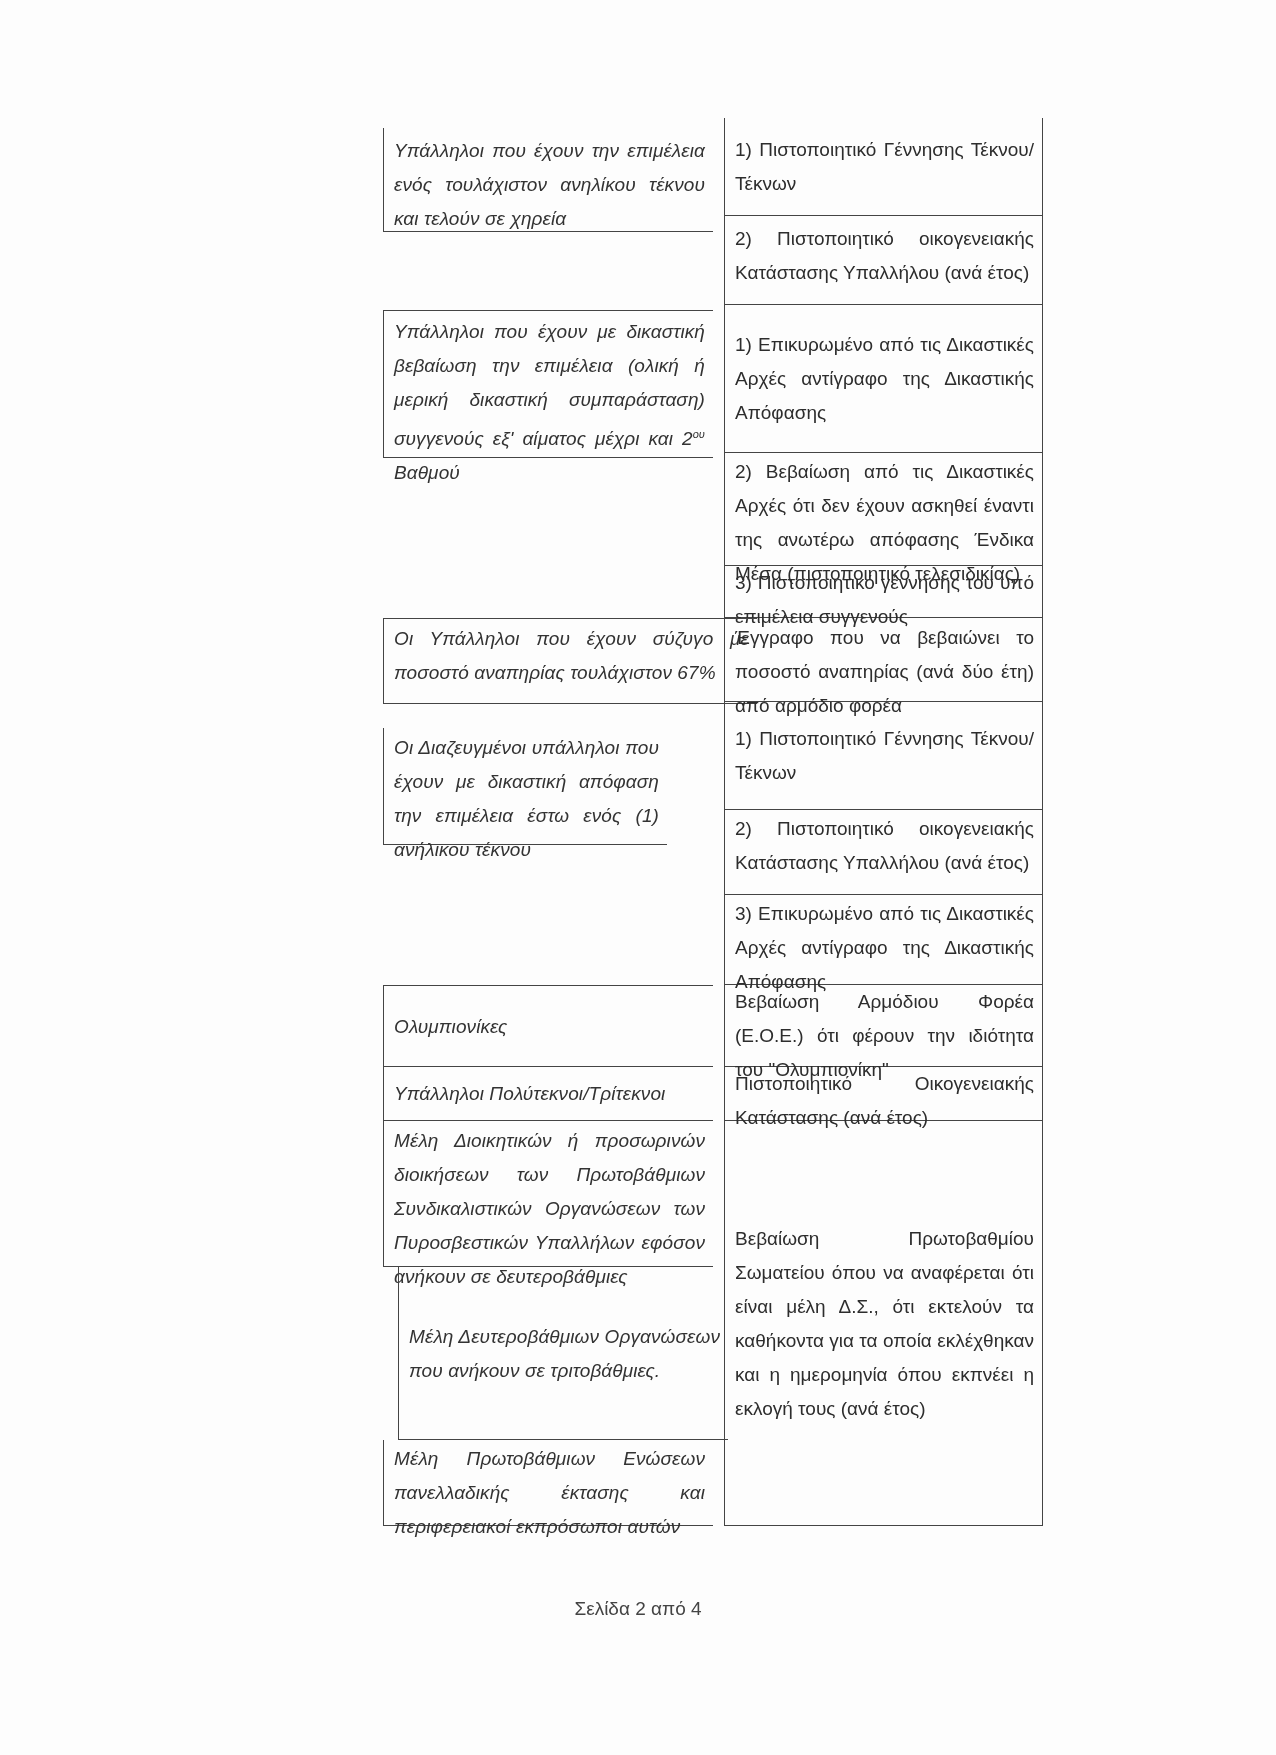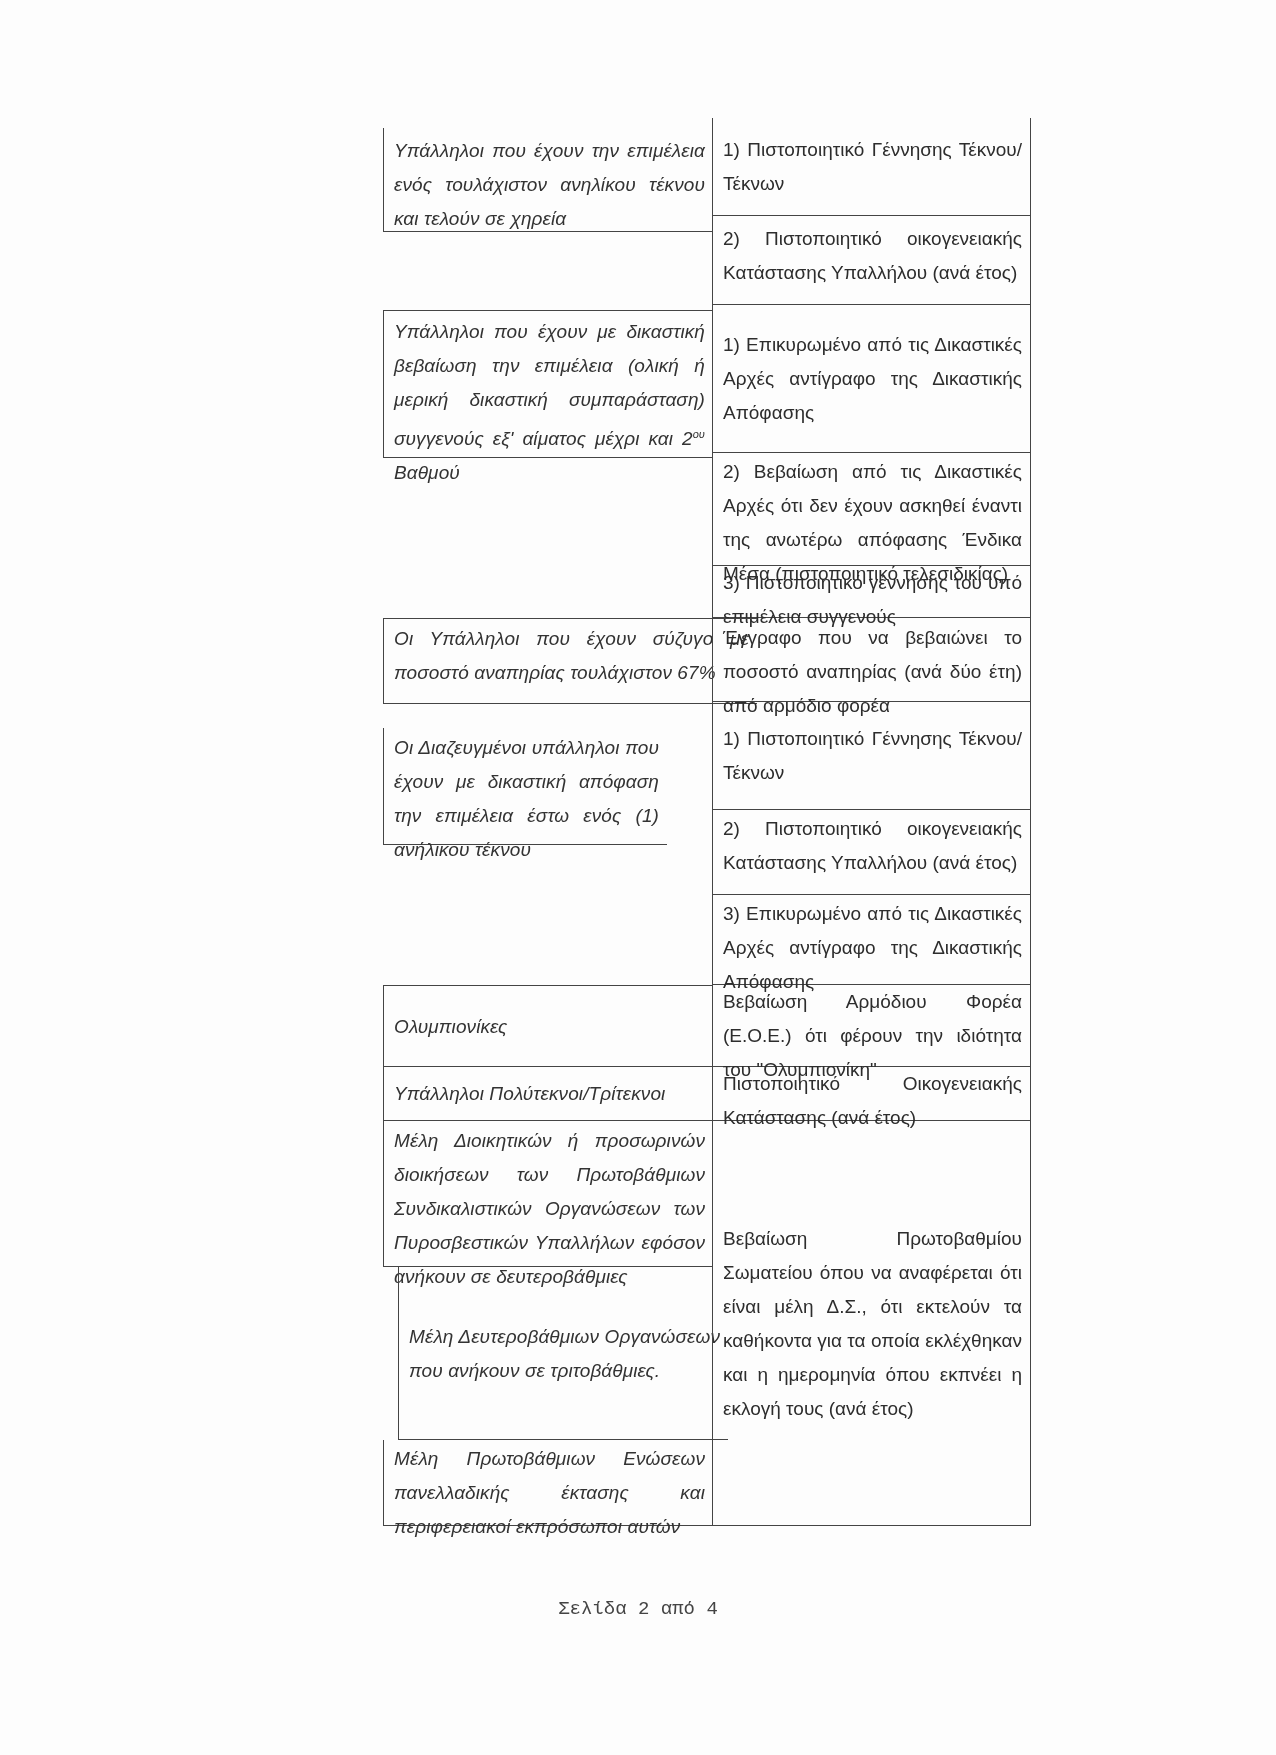--- a/index.html
+++ b/index.html
@@ -13,25 +13,25 @@
     position: absolute; box-sizing: border-box;
     font-size: 19px; line-height: 34px;
     padding: 3px 8px 2px 10px;
     text-align: justify;
   }
   .left { font-style: italic; color: #333; letter-spacing: 0.1px; }
   .right { color: #2d2d2d; }
   .b-top { border-top: 1.5px solid #444; }
   .b-bot { border-bottom: 1.5px solid #444; }
   .b-left { border-left: 1.5px solid #444; }
-  .b-right { border-right: 1.5px solid #444; }
+  .b-right { border-right: 1.5px solid #444; margin-left: 12px; }
   .vcenter { display: flex; flex-direction: column; justify-content: center; }
   .footer {
     position: absolute; left: 0; width: 1276px; top: 1598px; text-align: center;
-    font-family: Liberation Mono, monospace; font-size: 19px; color: #444;
+    font-family: Liberation Sans, sans-serif; font-size: 19px; color: #444;
   }
 </style>
 </head>
 <body>
 
 <div>
 
   <div class="cell left b-left b-bot" style="left:383px; top:128px; width:330px; height:104px; padding-top:6px;">Υπάλληλοι που έχουν την επιμέλεια ενός τουλάχιστον ανηλίκου τέκνου και τελούν σε χηρεία</div>
   <div class="cell right b-left b-right b-bot vcenter" style="left:712px; top:118px; width:319px; height:98px;">
     <span>1) Πιστοποιητικό Γέννησης Τέκνου/Τέκνων</span>

